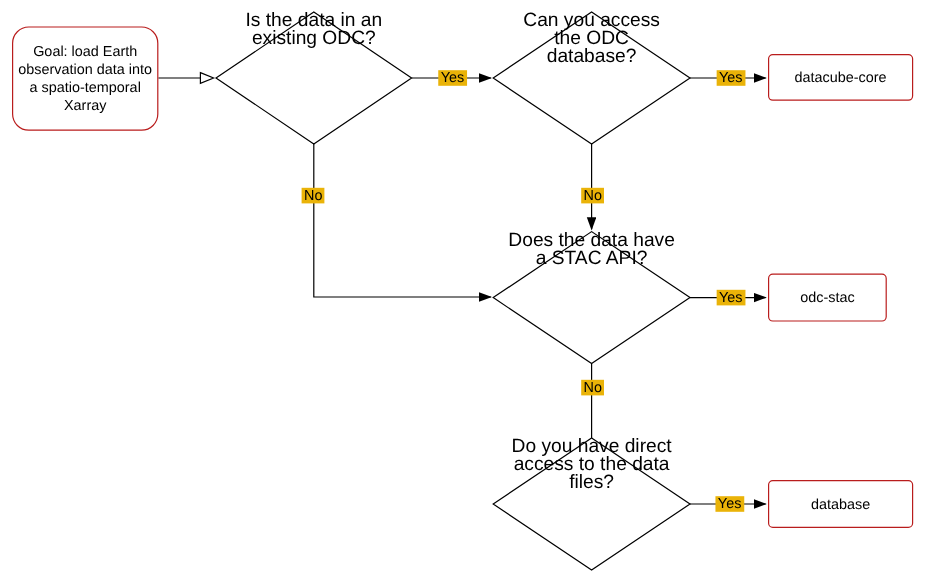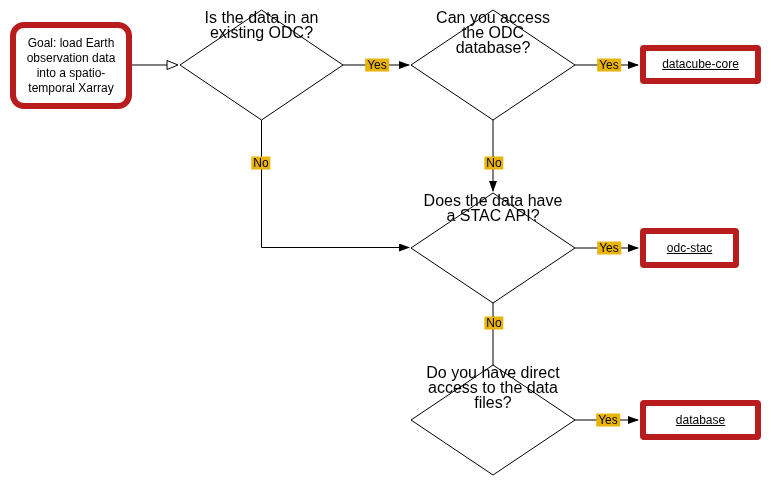--- a/index.html
+++ b/index.html
@@ -18,30 +18,30 @@
   }
   .edge-layer {
     position: absolute;
     left: 0;
     top: 0;
   }
   .node {
     position: absolute;
     box-sizing: border-box;
     background: #ffffff;
-    border: 6px solid #b91c1c;
+    border: 1px solid #b91c1c;
     display: flex;
     align-items: center;
     justify-content: center;
     text-align: center;
     font-size: 12px;
     line-height: 15px;
   }
   .node.rounded-lg { border-radius: 14px; }
-  .node.rounded-sm { border-radius: 4px; text-decoration: underline; }
+  .node.rounded-sm { border-radius: 4px; }
   .node .label { display: block; padding: 0 2px; }
   .dlabel {
     position: absolute;
     display: flex;
     align-items: flex-start;
     justify-content: center;
     text-align: center;
     font-size: 16px;
     line-height: 15px;
     pointer-events: none;

